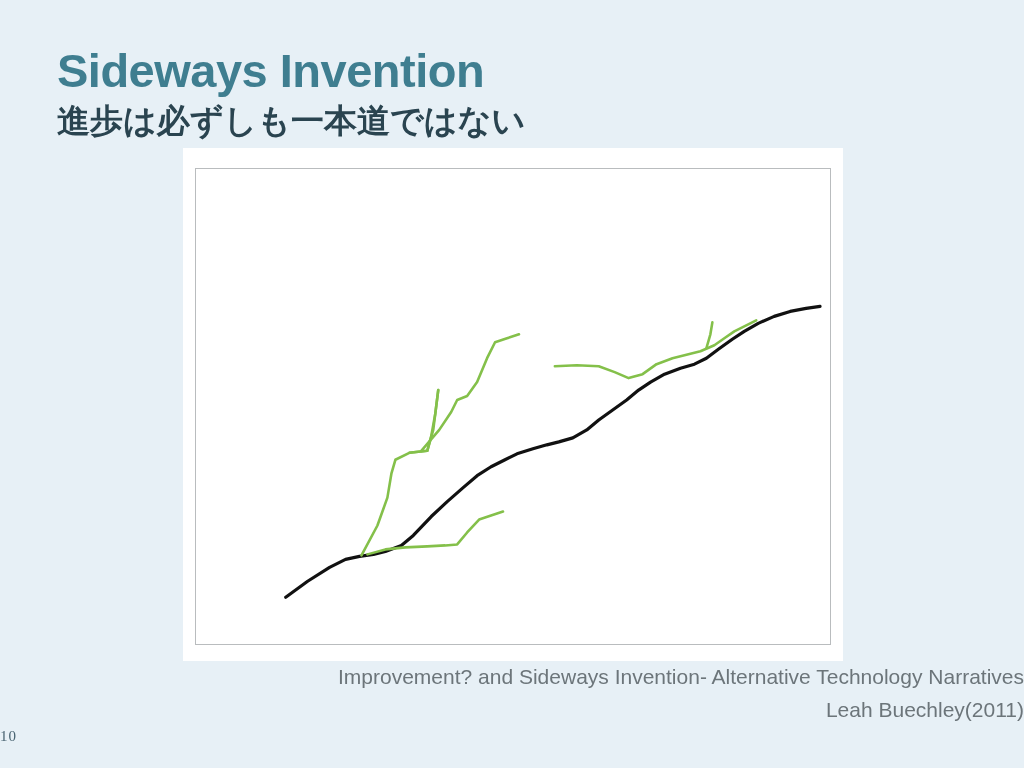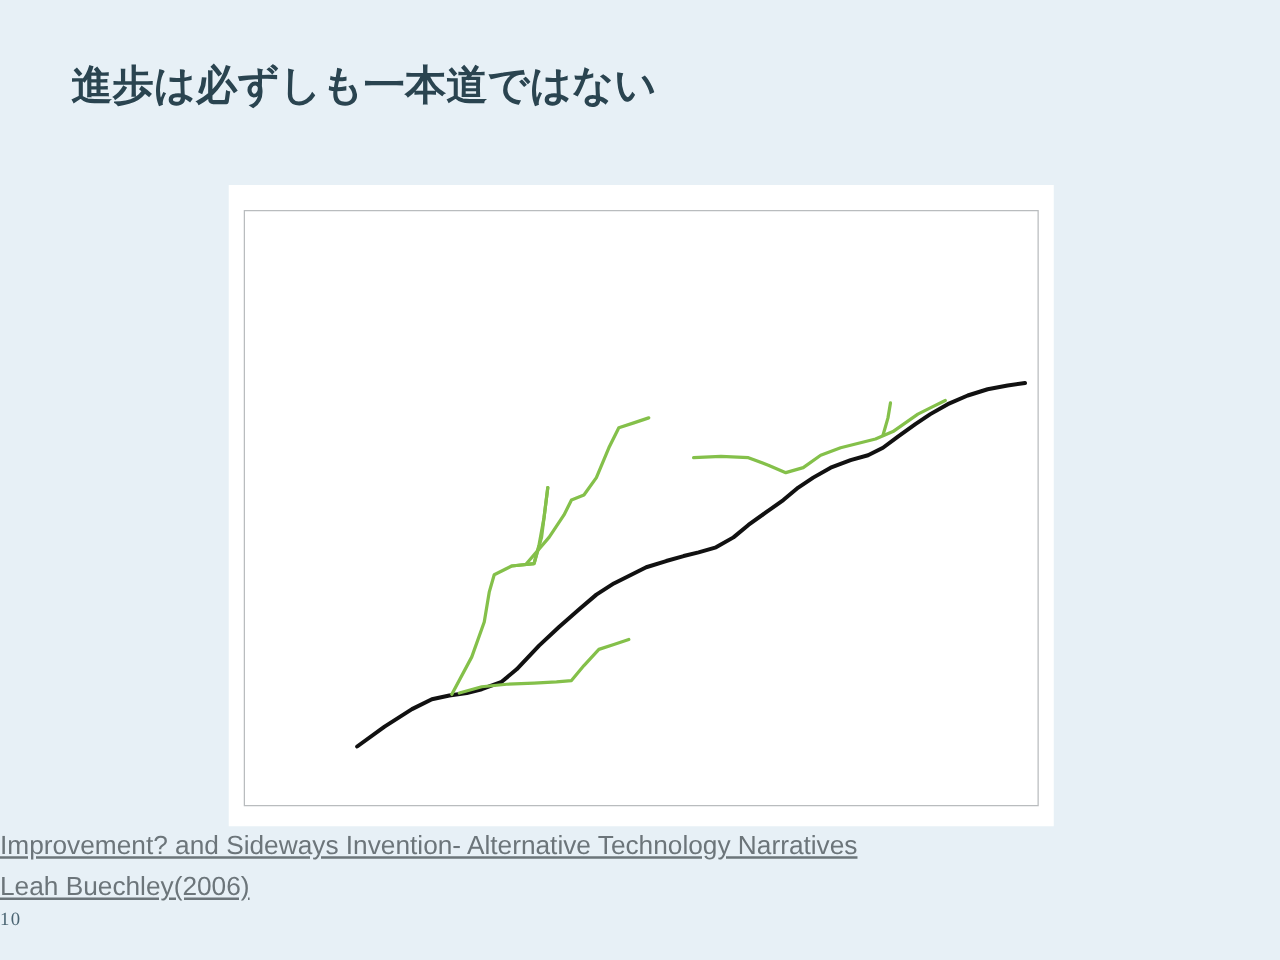--- a/index.html
+++ b/index.html
@@ -76,27 +76,26 @@
     width: 100%;
     height: 100%;
   }
 
   
   .caption {
     position: absolute;
     left: 0;
     top: 660px;
     width: 1024px;
-    text-align: left;
+    text-align: right;
     color: #6c757a;
     font-family: "Liberation Sans", sans-serif;
     font-size: 21px;
     line-height: 33px;
     font-weight: normal;
-    text-decoration: underline;
   }
   .caption-line { display: block; }
 
   .page-number {
     position: absolute;
     left: 0;
     top: 728px;
     width: 1024px;
     text-align: left;
     color: #4a6472;
@@ -104,37 +103,38 @@
     font-size: 15px;
     letter-spacing: 1px;
   }
 </style>
 </head>
 <body>
 
 <div class="slide">
 
   <div class="header">
+    <h1 class="slide-title">Sideways Invention</h1>
     <h2 class="slide-subtitle">進歩は必ずしも一本道ではない</h2>
   </div>
 
   <div class="figure-panel">
     <div class="figure-frame">
       <svg id="chart-svg" viewBox="0 0 636 477" preserveAspectRatio="none">
           <polyline points="90,430 112,414 134,400 150,392 164,389 178,387 190,384 206,378 218,368 236,349 252,334 268,320 282,308 296,299 310,292 322,286 338,281 352,277 364,274 378,270 392,262 404,252 418,242 432,232 444,222 456,214 470,206 486,200 500,196 512,190 524,181 538,171 550,163 564,155 580,148 596,143 612,140 626,138" fill="none" stroke="#111111" stroke-width="3.2" stroke-linecap="round" stroke-linejoin="round"></polyline>
           <polyline points="166,388 182,358 192,330 196,306 200,292 214,285 232,283 236,268 240,246 243,222" fill="none" stroke="#84c04a" stroke-width="2.6" stroke-linecap="round" stroke-linejoin="round"></polyline>
           <polyline points="214,285 232,283 238,262 243,222" fill="none" stroke="#84c04a" stroke-width="2.6" stroke-linecap="round" stroke-linejoin="round"></polyline>
           <polyline points="226,283 244,262 256,244 262,232 272,228 282,214 292,190 300,174 312,170 324,166" fill="none" stroke="#84c04a" stroke-width="2.6" stroke-linecap="round" stroke-linejoin="round"></polyline>
           <polyline points="172,387 190,382 210,380 232,379 250,378 262,377 272,365 284,352 296,348 308,344" fill="none" stroke="#84c04a" stroke-width="2.6" stroke-linecap="round" stroke-linejoin="round"></polyline>
           <polyline points="360,198 382,197 404,198 420,204 434,210 448,206 462,196 478,190 494,186 506,183 520,177 530,170 540,163 552,157 562,152" fill="none" stroke="#84c04a" stroke-width="2.6" stroke-linecap="round" stroke-linejoin="round"></polyline>
           <polyline points="512,180 516,166 518,154" fill="none" stroke="#84c04a" stroke-width="2.6" stroke-linecap="round" stroke-linejoin="round"></polyline>
         </svg>
     </div>
   </div>
 
   <div class="caption">
     <span class="caption-line">Improvement? and Sideways Invention- Alternative Technology Narratives</span>
-    <span class="caption-line">Leah Buechley(2006)</span>
+    <span class="caption-line">Leah Buechley(2011)</span>
   </div>
 
   <div class="page-number">10</div>
 
 </div>
 
 </body></html>

